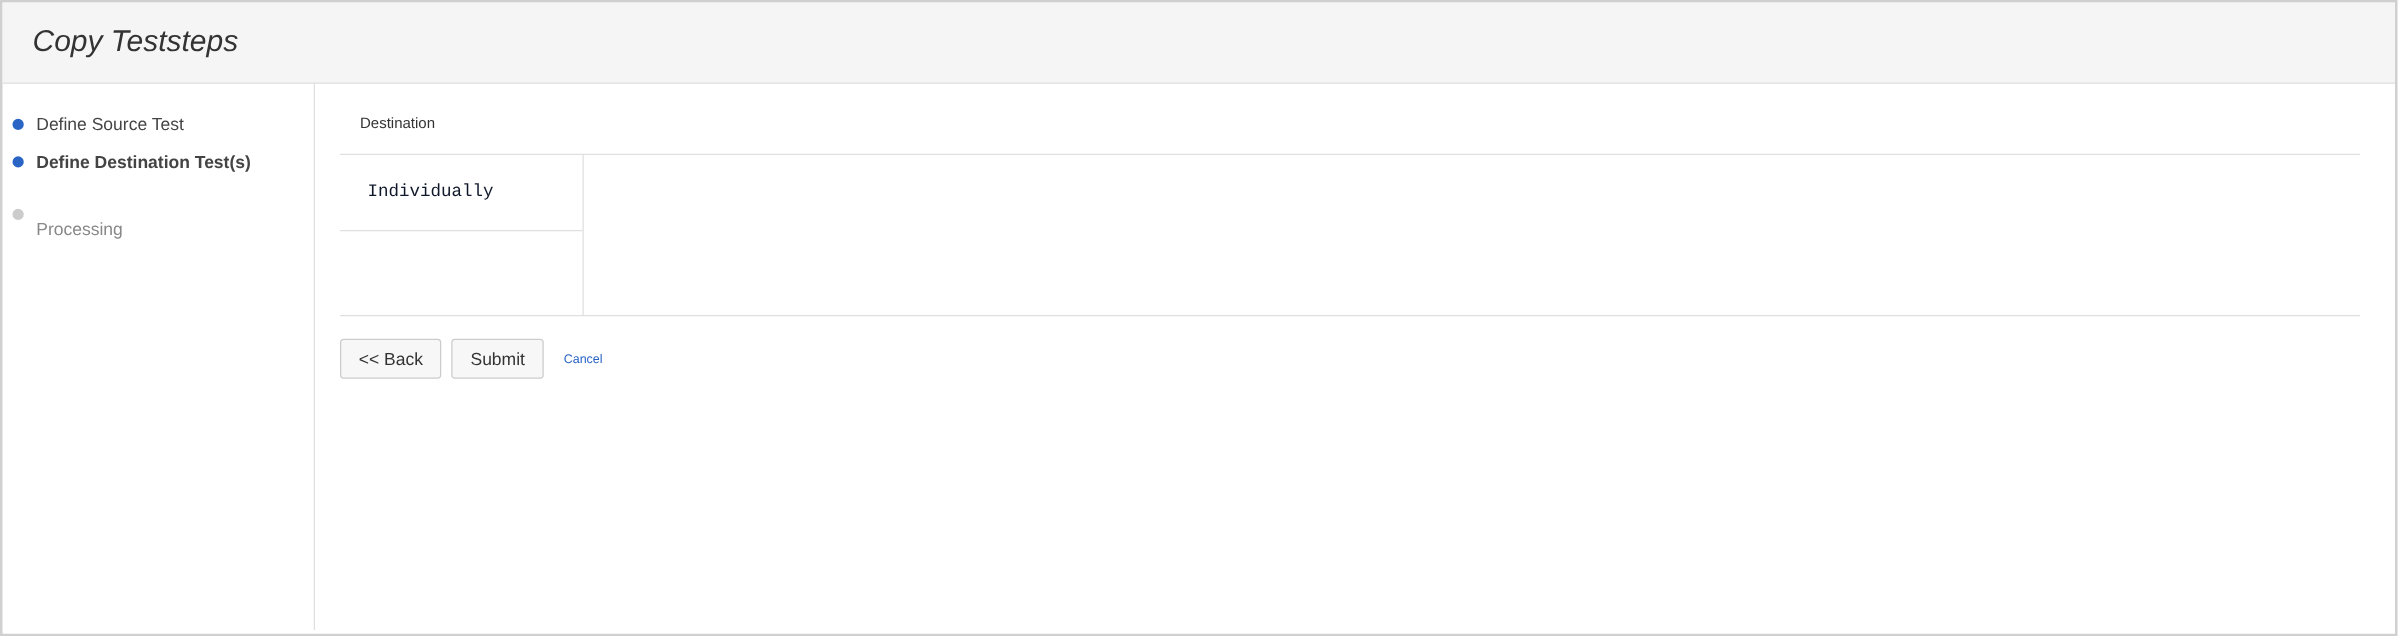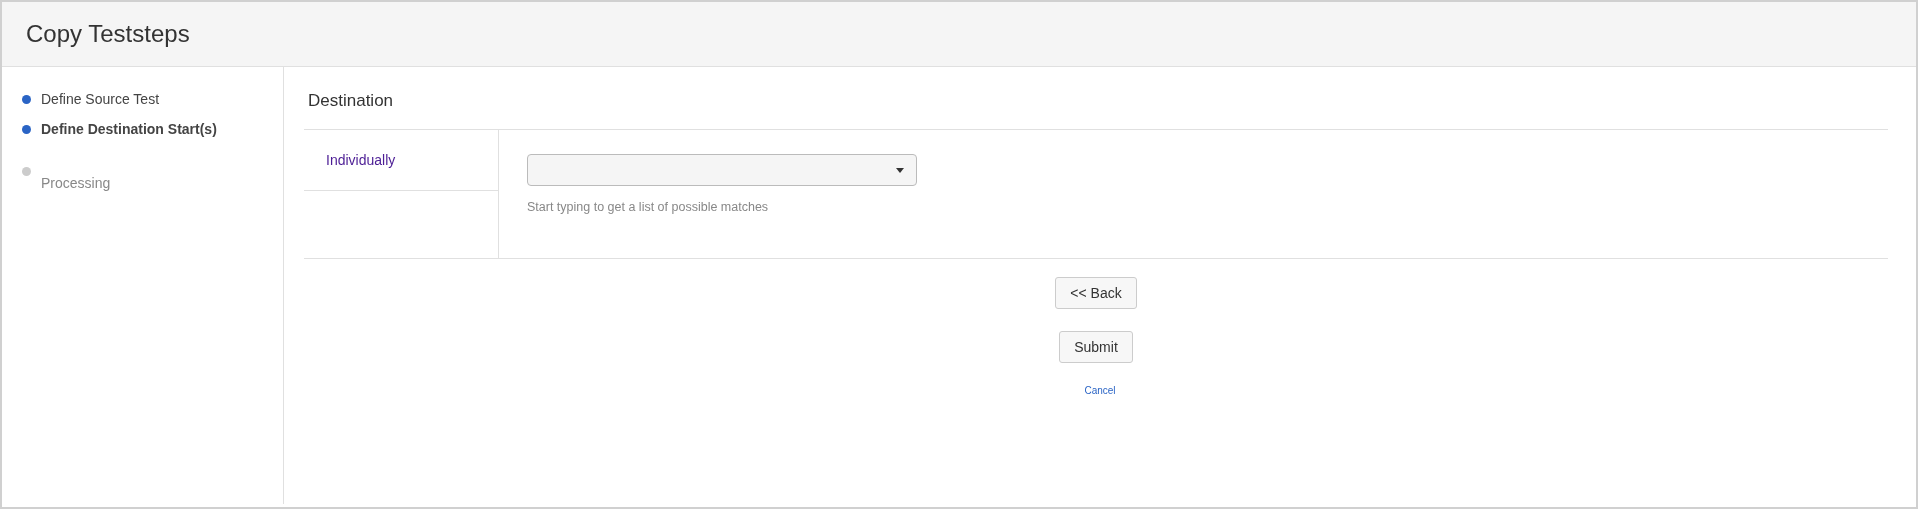--- a/index.html
+++ b/index.html
@@ -17,29 +17,30 @@
     }
     .header {
       background: #f5f5f5;
       border-bottom: 1px solid #e0e0e0;
       padding: 18px 24px;
     }
     .header h1 {
       font-size: 24px;
       font-weight: 400;
       color: #333;
+      font-style: italic;
     }
     .content {
       display: flex;
       height: calc(100% - 68px);
     }
     .sidebar {
-      width: 282px;
+      width: 250px;
       border-right: 1px solid #e0e0e0;
-      padding: 24px 20px;
+      padding: 24px 8px;
     }
     .step {
       display: flex;
       align-items: center;
       margin-bottom: 14px;
       font-size: 14px;
       color: #444;
     }
     .step-dot {
       width: 9px;
@@ -62,47 +63,48 @@
     }
     .step.pending .step-label {
       color: #888;
       margin-top: 24px;
     }
     .main {
       flex: 1;
       padding: 24px 28px 24px 20px;
     }
     .section-title {
-      font-size: 17px;
+      font-size: 12px;
       color: #333;
       font-weight: 400;
       margin-bottom: 18px;
-      margin-left: 4px;
+      margin-left: 16px;
     }
     .panel {
       border-top: 1px solid #e0e0e0;
       border-bottom: 1px solid #e0e0e0;
       display: flex;
       min-height: 130px;
     }
     .tabs-col {
       width: 195px;
       border-right: 1px solid #e0e0e0;
       display: flex;
       flex-direction: column;
     }
     .tab {
       padding: 22px 22px;
       font-size: 14px;
       border-bottom: 1px solid #e0e0e0;
       cursor: pointer;
     }
     .tab.selected {
-      color: #4c1d95;
+      color: #0f172a;
       font-weight: 400;
+      font-family: Liberation Mono, monospace;
     }
     .tab.unselected {
       color: #333;
       font-weight: bold;
     }
     .form-col {
       flex: 1;
       padding: 24px 28px;
     }
     .combo {
@@ -126,22 +128,21 @@
     }
     .hint {
       font-size: 12.5px;
       color: #888;
       margin-top: 14px;
     }
     .actions {
       margin-top: 18px;
       display: flex;
       align-items: center;
-      gap: 22px;
-      flex-direction: column;
+      gap: 8px;
     }
     .btn {
       background: #f7f7f7;
       border: 1px solid #ccc;
       border-radius: 3px;
       padding: 7px 14px;
       font-size: 14px;
       color: #333;
       cursor: pointer;
     }
@@ -162,44 +163,37 @@
 
 <div class="content">
 
   <div class="sidebar">
     <div class="step done">
       <span class="step-dot done"></span>
       <span class="step-label">Define Source Test</span>
     </div>
     <div class="step active">
       <span class="step-dot active"></span>
-      <span class="step-label">Define Destination Start(s)</span>
+      <span class="step-label">Define Destination Test(s)</span>
     </div>
     <div class="step pending">
       <span class="step-dot pending"></span>
       <span class="step-label">Processing</span>
     </div>
   </div>
 
   <div class="main">
     <div class="section-title">Destination</div>
 
     <div class="panel">
       <div class="tabs-col">
         <div class="tab selected">
           <span>Individually</span>
         </div>
       </div>
-      <div class="form-col">
-        <div class="combo">
-          <span></span>
-          <span class="caret-down"></span>
-        </div>
-        <div class="hint">Start typing to get a list of possible matches</div>
-      </div>
     </div>
 
     <div class="actions">
       <button class="btn">&lt;&lt; Back</button>
       <button class="btn">Submit</button>
       <a class="link">Cancel</a>
     </div>
   </div>
 
 </div>

